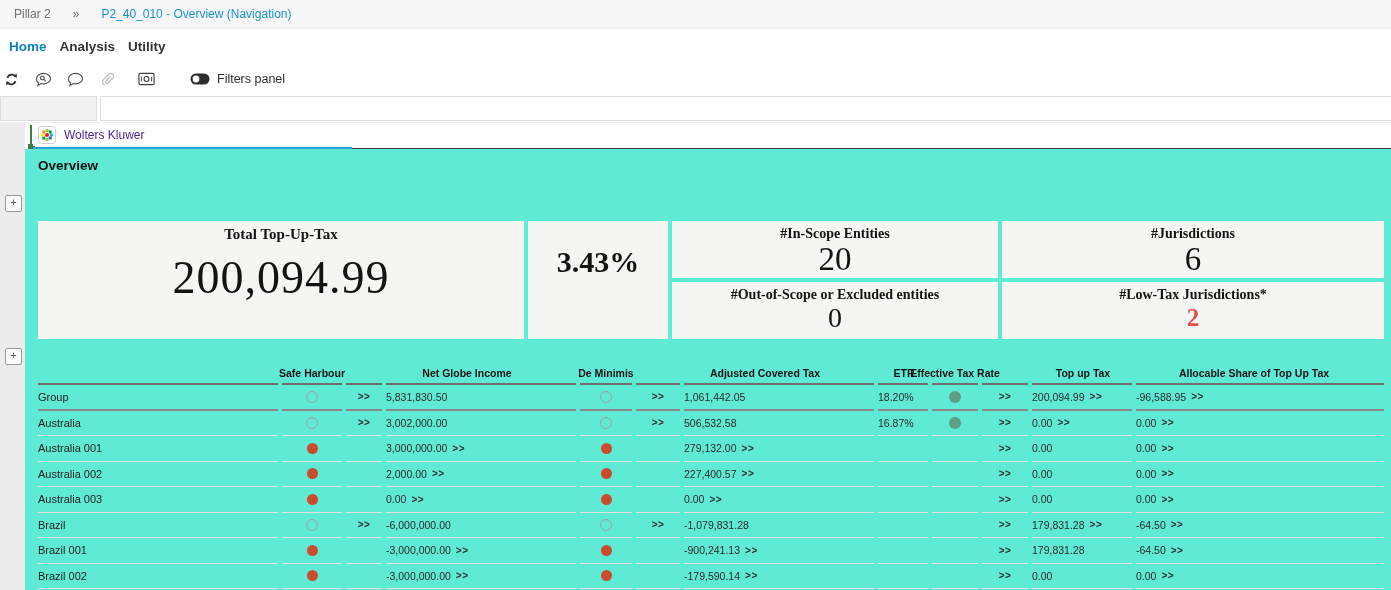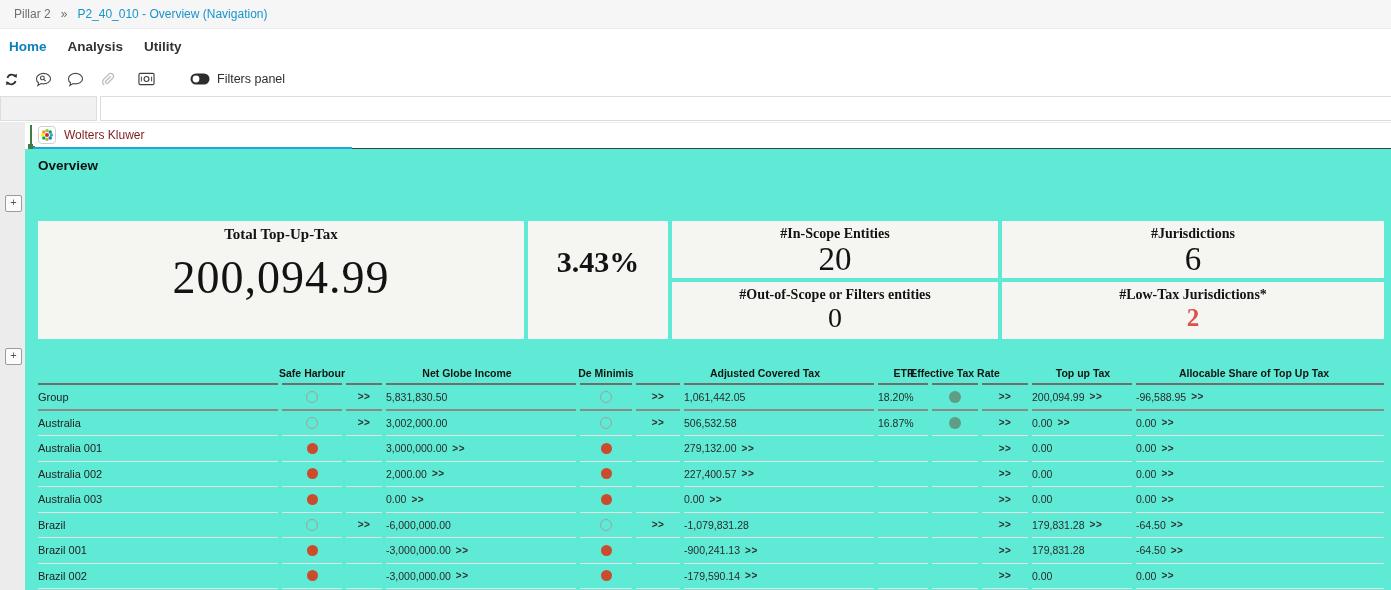--- a/index.html
+++ b/index.html
@@ -1,25 +1,25 @@
 <!DOCTYPE html>
 <html style="--accent-blue: #0d81bd; --link-blue: #1795cb; --tab-underline: #2ba1d9; --dark-line: #3f3f3f; --accent-green: #3f7d43; --dot-red: #cb4b2d; --dot-green: #5f9e86; --low-tax-red: #e04f4a;"><head>
 <meta charset="utf-8">
 <style>
   html,body{margin:0;padding:0;background:#fff;}
   #app{position:relative;width:1391px;height:590px;background:#fff;overflow:hidden;
        font-family:"Liberation Sans",sans-serif;-webkit-font-smoothing:antialiased;}
   
   .crumbbar{position:absolute;top:0;left:0;right:0;height:28px;background:#f6f6f6;
             border-bottom:1px solid #ebebeb;display:flex;align-items:center;
-            padding-left:14px;gap:10px;font-size:12px;color:#6f6f6f;}
+            padding-left:14px;gap:22px;font-size:12px;color:#6f6f6f;}
   .crumb-current{color:var(--link-blue,#1795cb);cursor:pointer;}
   
   .menubar{position:absolute;top:28px;left:0;right:0;height:36px;display:flex;align-items:center;
-           padding-left:9px;gap:21px;font-size:13.5px;font-weight:bold;color:#333;}
+           padding-left:9px;gap:13px;font-size:13.5px;font-weight:bold;color:#333;}
   .menu-item{cursor:pointer;}
   .menu-item.active{color:var(--accent-blue,#0d81bd);}
   
   .toolbar{position:absolute;top:64px;left:0;right:0;height:30px;display:flex;align-items:center;padding-left:3px;}
   .tb-icon{width:17px;height:16px;display:inline-flex;align-items:center;justify-content:center;
            margin-right:15px;cursor:pointer;}
   .tb-toggle{margin-left:20px;margin-right:7px;display:inline-flex;align-items:center;cursor:pointer;}
   .tb-label{font-size:12.5px;color:#2e2e2e;}
   
   .inputsrow{position:absolute;top:94px;left:0;right:0;height:28px;}
@@ -28,21 +28,21 @@
   
   .rail{position:absolute;top:122px;left:0;width:25px;bottom:0;background:#ececec;border-right:1px solid #e2e2e2;}
   .rail-btn{position:absolute;left:5px;width:15px;height:15px;background:#fbfbfb;border:1px solid #9b9b9b;
             border-radius:2px;font-size:11px;line-height:13px;text-align:center;color:#555;cursor:pointer;}
   .rail-btn.b1{top:73px;} .rail-btn.b2{top:226px;}
   
   .tabstrip{position:absolute;top:122px;left:25px;right:0;height:27px;background:#fff;border-top:1px solid #f0f0f0;}
   .accent-line{position:absolute;left:5px;top:2px;width:2px;height:20px;background:var(--accent-green,#3f7d43);}
   .accent-square{position:absolute;left:3px;top:21px;width:7px;height:7px;background:var(--accent-green,#3f7d43);}
   .wk-tab{position:absolute;left:8px;top:1px;width:318px;height:22px;display:flex;align-items:center;gap:8px;
-          padding-left:5px;font-size:12px;color:#7f1d1d;cursor:pointer;background:#fff;}
+          padding-left:5px;font-size:12px;color:#4c1d95;cursor:pointer;background:#fff;}
   .underline-blue{position:absolute;left:8px;top:24px;width:319px;height:3px;background:var(--tab-underline,#2ba1d9);}
   .underline-dark{position:absolute;left:327px;top:25px;right:0;height:2px;background:var(--dark-line,#3f3f3f);}
   
   .main{position:absolute;top:149px;left:25px;right:0;bottom:0;background:#5eead4;}
   .page-title{position:absolute;left:13px;top:9px;font-size:13.5px;font-weight:bold;color:#111;}
   
   .kpis{position:absolute;left:13px;right:7px;top:72px;height:118px;display:grid;
         grid-template-columns:486px 140px 326px 1fr;grid-template-rows:57px 57px;gap:4px;
         font-family:"Liberation Serif",serif;color:#131313;text-align:center;}
   .kpi{background:#f5f6f2;overflow:hidden;}
@@ -187,21 +187,21 @@
       </div>
       <div class="kpi">
         <div class="kpi-label">#In-Scope Entities</div>
         <div class="v-med">20</div>
       </div>
       <div class="kpi">
         <div class="kpi-label">#Jurisdictions</div>
         <div class="v-med">6</div>
       </div>
       <div class="kpi">
-        <div class="kpi-label">#Out-of-Scope or Filters entities</div>
+        <div class="kpi-label">#Out-of-Scope or Excluded entities</div>
         <div class="v-med2">0</div>
       </div>
       <div class="kpi">
         <div class="kpi-label">#Low-Tax Jurisdictions*</div>
         <div class="v-red">2</div>
       </div>
     </div>
 
     <div class="tbl">
       <div class="t-row t-head">

